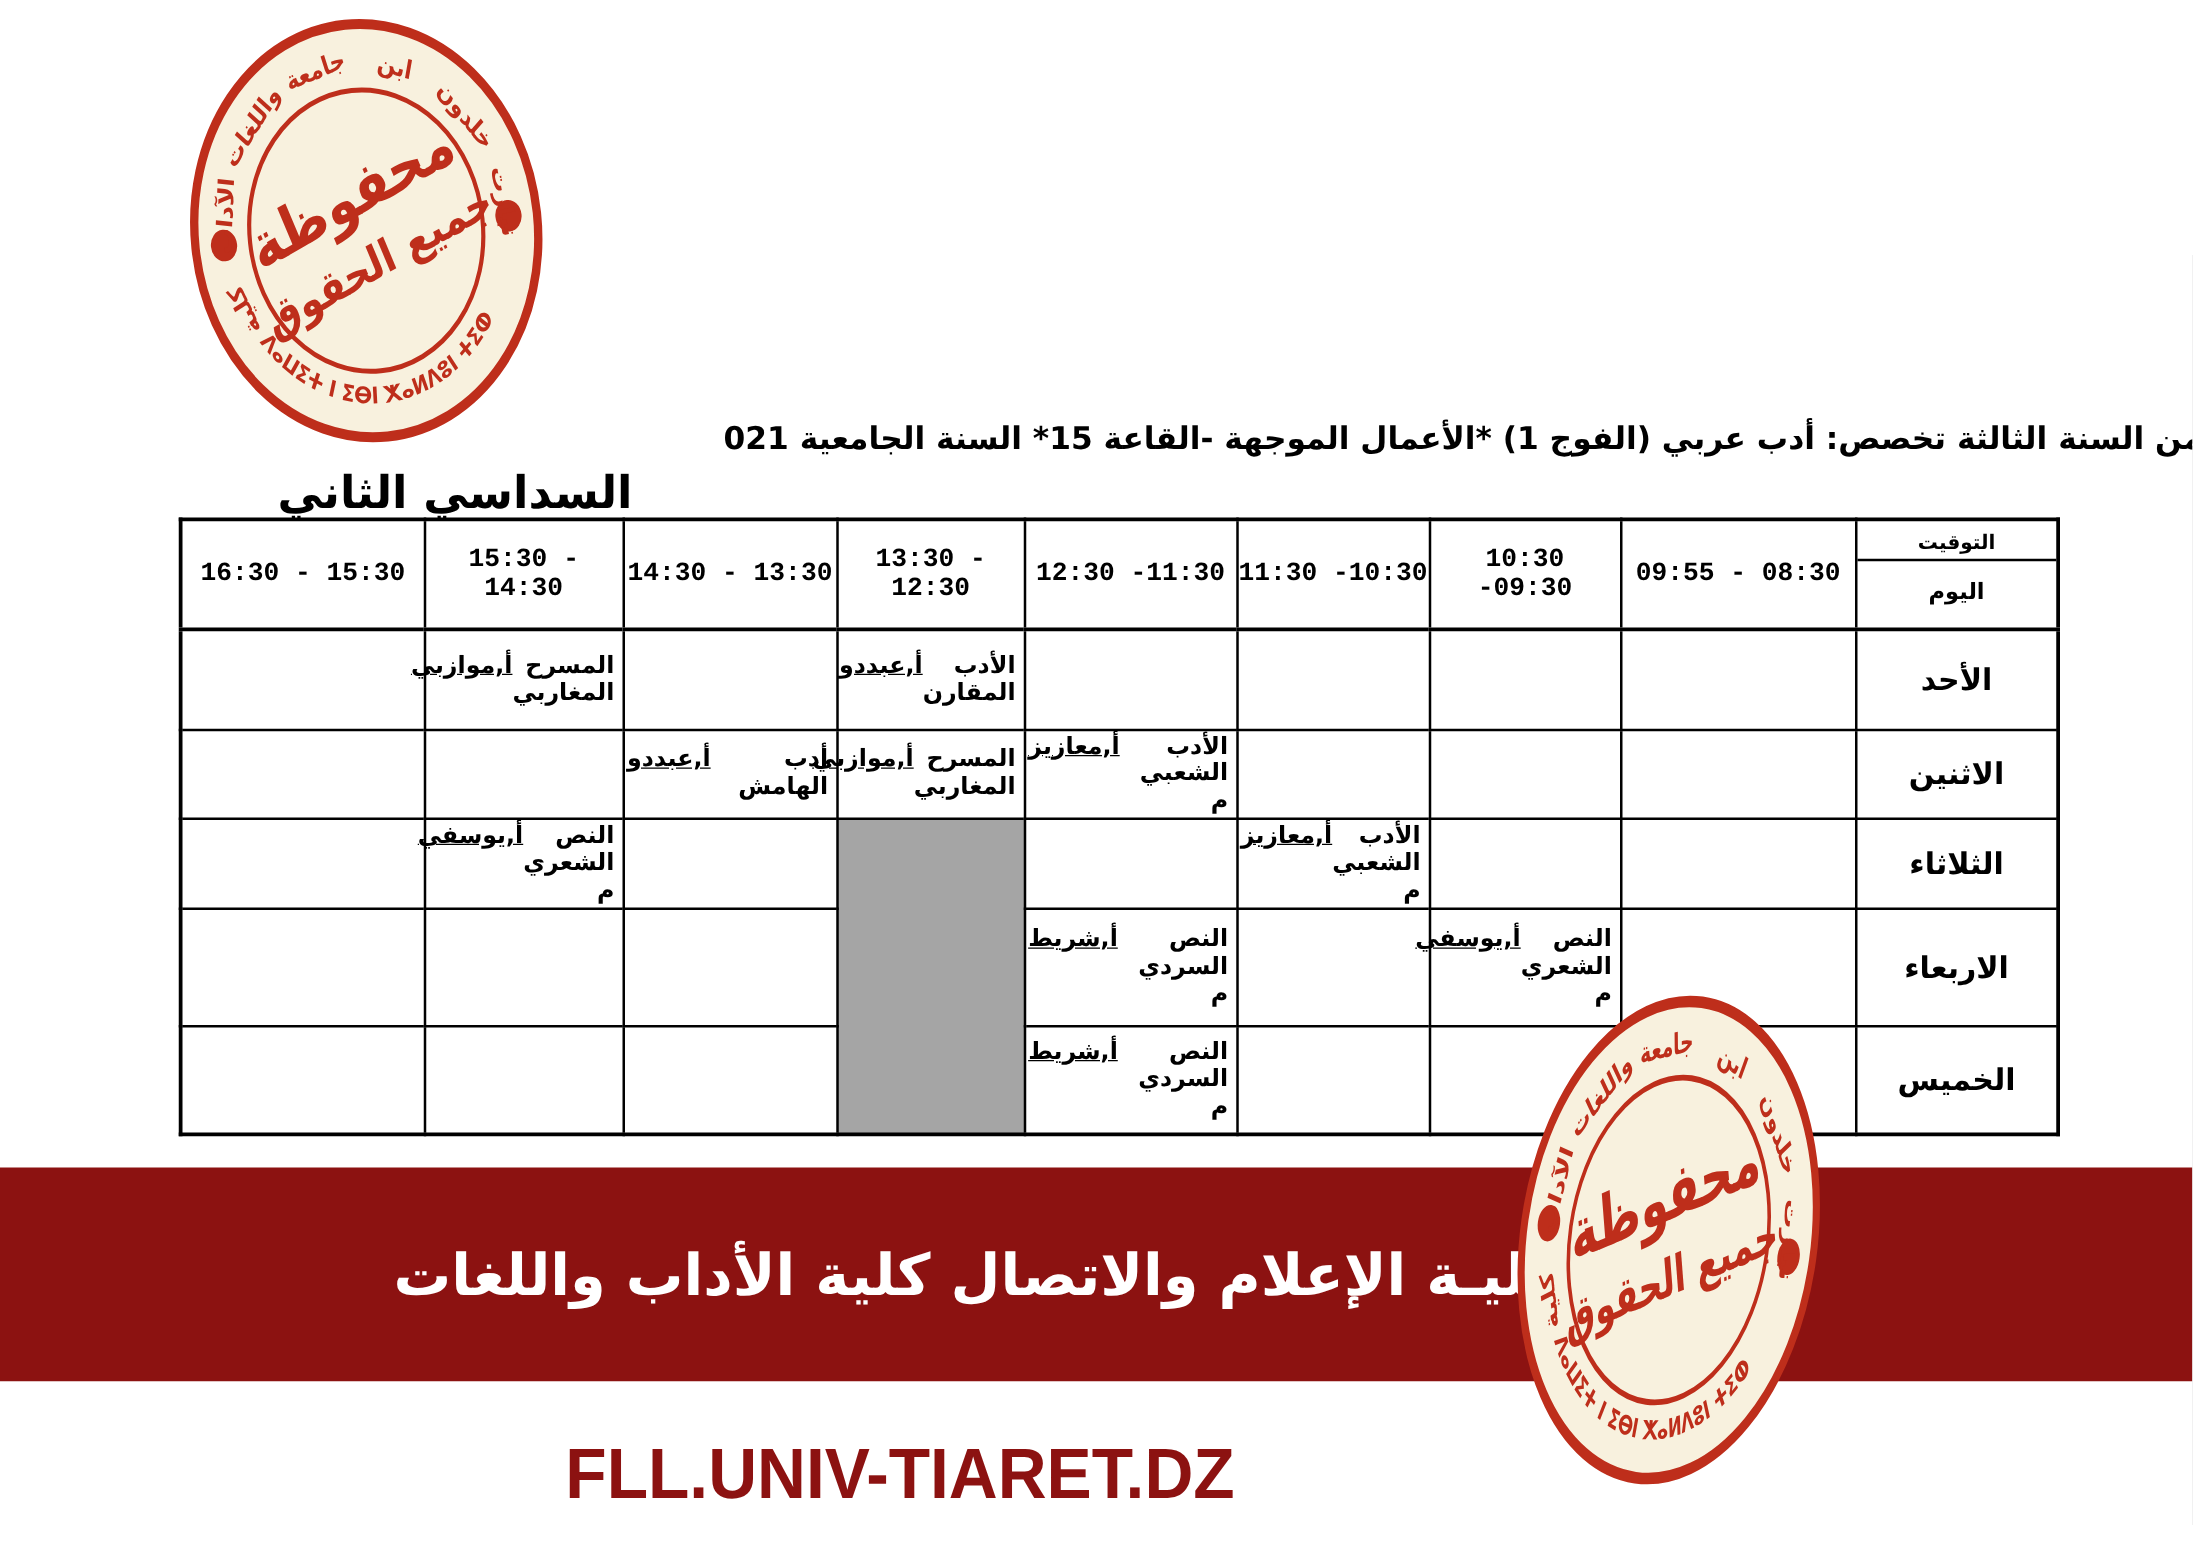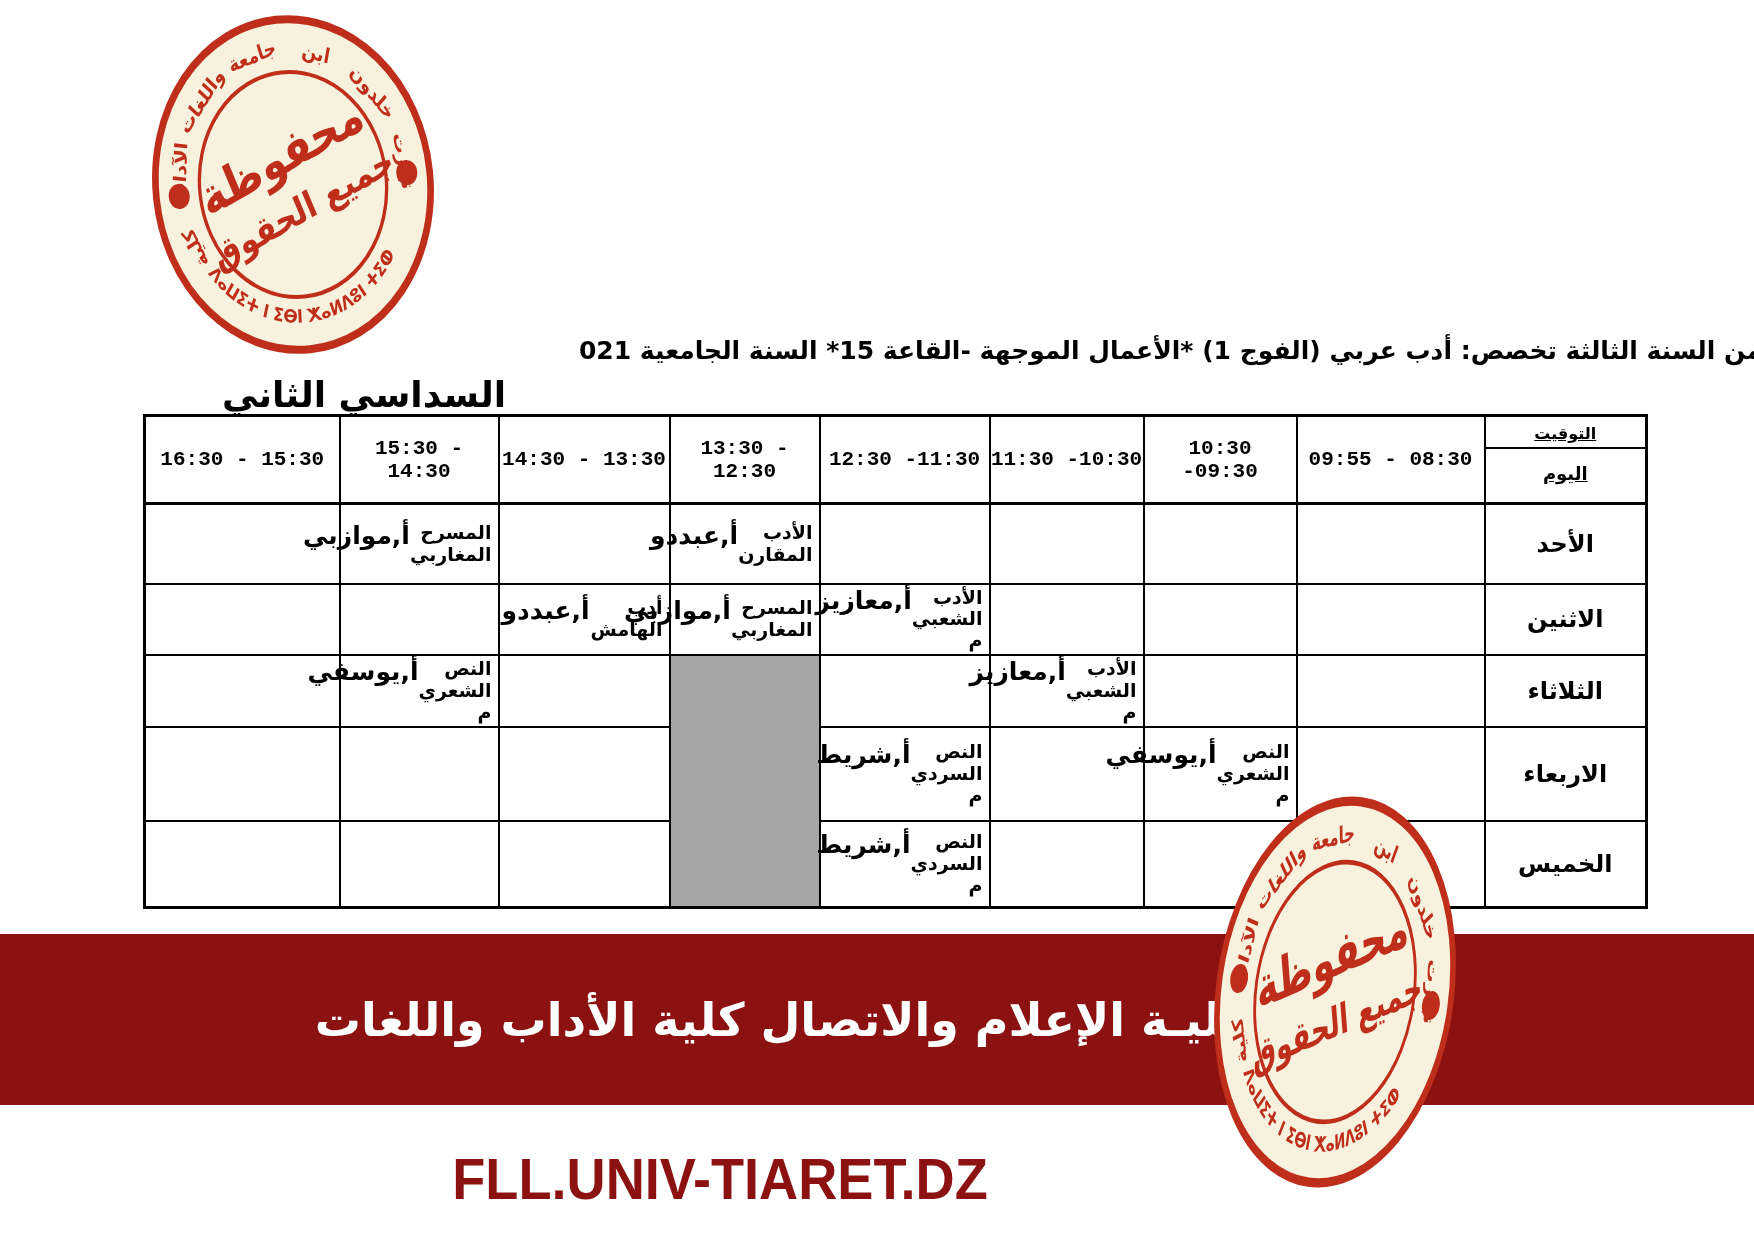--- a/index.html
+++ b/index.html
@@ -27,32 +27,32 @@
     font-weight:bold; font-size:36px; white-space:nowrap;
   }
   
   table.tt{
     position:absolute; left:143px; top:414px; width:1502px;
     border-collapse:collapse; direction:rtl; table-layout:fixed;
   }
   .tt th,.tt td{border:2px solid #000; padding:0; vertical-align:middle;}
   .tt{border:3px solid #000;}
   .tt tr.hrow th{border-bottom-width:3px;}
-  .corner{padding:0;text-decoration:underline;}
+  .corner{padding:0;}
   .corner-top{
     height:26px; border-bottom:2px solid #000; font-size:16px; font-weight:bold;
     display:flex; align-items:center; justify-content:center;
   }
   .corner-bottom{height:50px; font-size:18px; font-weight:bold; display:flex; align-items:center; justify-content:center;}
   .time-cell{direction:ltr; font-size:21px; font-weight:bold; text-align:center; font-family:Liberation Mono, monospace;}
   .day-cell{font-size:24px; font-weight:bold; text-align:center;margin-top:31px;}
   .subj-cell{height:100%;}
   .subj-wrap{display:flex; flex-direction:row; justify-content:space-evenly; height:100%; padding:2px 6px 2px 2px;}
   .subj{font-size:19px; font-weight:bold; text-align:right; line-height:1.15;}
-  .teacher{font-size:25px; font-weight:bold; text-align:center; line-height:1.15;}
+  .teacher{font-size:19px; font-weight:bold; text-align:center; line-height:1.15;text-decoration:underline;}
   .blocked-cell{background:#a5a5a5;}
   
   .banner{position:absolute; left:0; top:934px; width:1754px; height:171px; background:#8c1211; z-index:4;}
   .banner-text{
     position:absolute; left:785px; top:50%; transform:translate(-50%,-50%);
     direction:rtl; white-space:nowrap; color:#ffffff; font-weight:bold; font-size:46px;
   }
   .site-text{
     position:absolute; left:420px; top:1146px; width:600px; text-align:center;
     color:#8c1211; font-weight:bold; font-size:57px;

